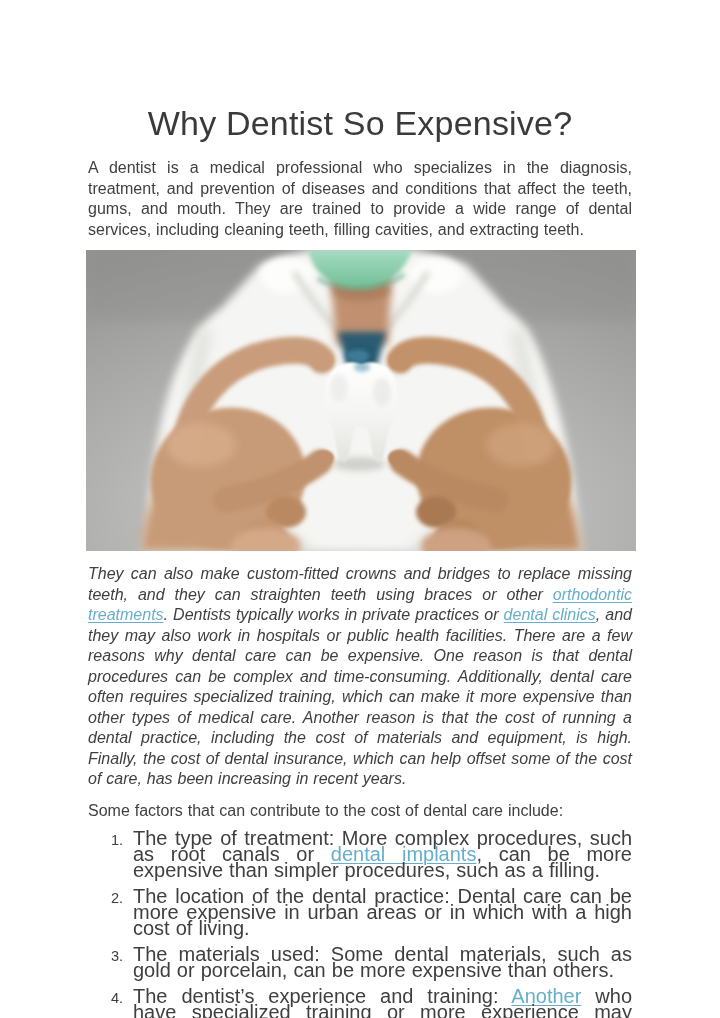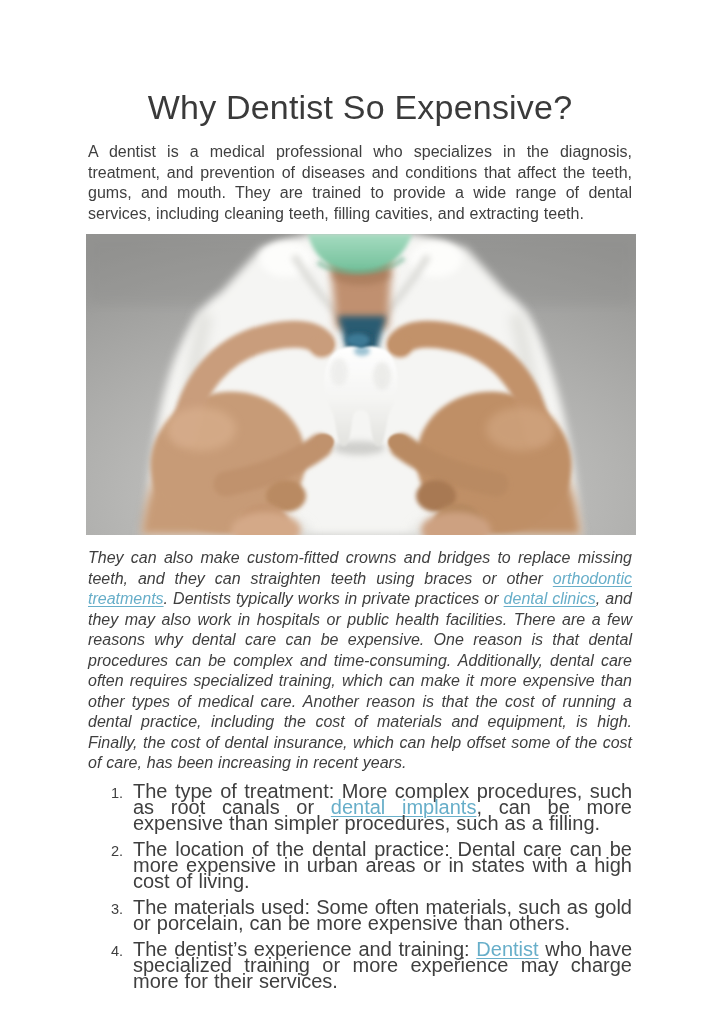--- a/index.html
+++ b/index.html
@@ -7,21 +7,21 @@
     width: 720px;
     height: 1018px;
     background: #ffffff;
     font-family: "Liberation Sans", sans-serif;
     overflow: hidden;
   }
   .page {
     width: 720px;
     height: 1018px;
     box-sizing: border-box;
-    padding: 0 88px;
+    padding: 16px 88px;
     background: #ffffff;
   }
   h1.doc-title {
     margin: 0;
     padding-top: 84px;
     font-size: 34px;
     line-height: 46px;
     font-weight: normal;
     text-align: center;
     color: #3a3a3a;
@@ -183,37 +183,38 @@
         <ellipse cx="236" cy="111" rx="11" ry="9" fill="#c99d7b" filter="url(#b1)"></ellipse>
         <ellipse cx="314" cy="111" rx="11" ry="9" fill="#c2926a" filter="url(#b1)"></ellipse>
         <ellipse cx="238" cy="208" rx="10" ry="8" fill="#c0926d" filter="url(#b1)"></ellipse>
         <ellipse cx="312" cy="208" rx="10" ry="8" fill="#b98a62" filter="url(#b1)"></ellipse>
       </g>
     </svg>
   </figure>
 
   <p class="para justify body-para"> They can also make custom-fitted crowns and bridges to replace missing teeth, and they can straighten teeth using braces or other <a href="#" class="doc-link">orthodontic treatments</a>. Dentists typically works in private practices or <a href="#" class="doc-link">dental clinics</a>, and they may also work in hospitals or public health facilities. There are a few reasons why dental care can be expensive. One reason is that dental procedures can be complex and time-consuming. Additionally, dental care often requires specialized training, which can make it more expensive than other types of medical care. Another reason is that the cost of running a dental practice, including the cost of materials and equipment, is high. Finally, the cost of dental insurance, which can help offset some of the cost of care, has been increasing in recent years.</p>
 
+  <p class="para factors-intro">Some factors that can contribute to the cost of dental care include:</p>
 
   <ol class="factors">
 
       <li class="factor">
         <span class="num">1.</span>
         <span class="item-text justify">The type of treatment: More complex procedures, such as root canals or <a href="#" class="doc-link">dental implants</a>, can be more expensive than simpler procedures, such as a filling.</span>
       </li>
 
       <li class="factor">
         <span class="num">2.</span>
-        <span class="item-text justify">The location of the dental practice: Dental care can be more expensive in urban areas or in states with a high cost of living.</span>
+        <span class="item-text justify">The location of the dental practice: Dental care can be more expensive in urban areas or in which with a high cost of living.</span>
       </li>
 
       <li class="factor">
         <span class="num">3.</span>
-        <span class="item-text justify">The materials used: Some often materials, such as gold or porcelain, can be more expensive than others.</span>
+        <span class="item-text justify">The materials used: Some dental materials, such as gold or porcelain, can be more expensive than others.</span>
       </li>
 
       <li class="factor">
         <span class="num">4.</span>
-        <span class="item-text justify">The dentist’s experience and training: <a href="#" class="doc-link">Dentist</a> who have specialized training or more experience may charge more for their services.</span>
+        <span class="item-text justify">The dentist’s experience and training: <a href="#" class="doc-link">Another</a> who have specialized training or more experience may charge more for their services.</span>
       </li>
     </ol>
 
 </div>
 
 </body></html>

